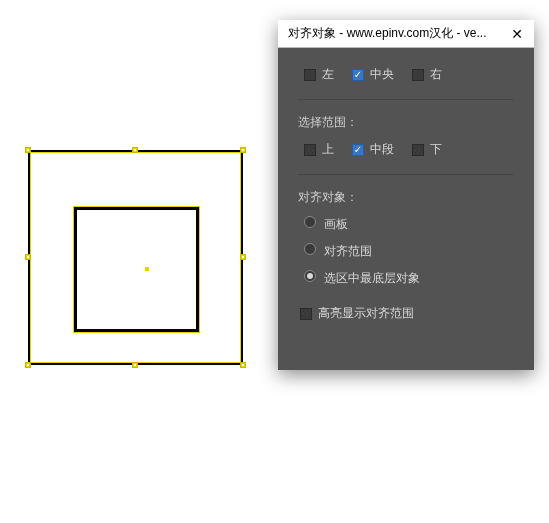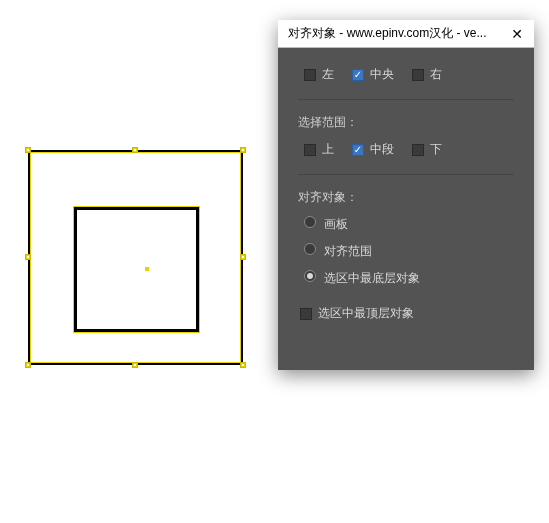--- a/index.html
+++ b/index.html
@@ -265,21 +265,21 @@
       </div>
       <div class="radio selected">
         <div class="dot"></div>
         <span class="lbl">选区中最底层对象</span>
       </div>
     </div>
 
     <div class="highlight-row">
       <div class="chk">
         <div class="box"></div>
-        <span class="lbl">选区中最顶层对象</span>
+        <span class="lbl">高亮显示对齐范围</span>
       </div>
     </div>
 
     <div class="footer">
     </div>
 
   </div>
 </div>
 
 </body></html>

